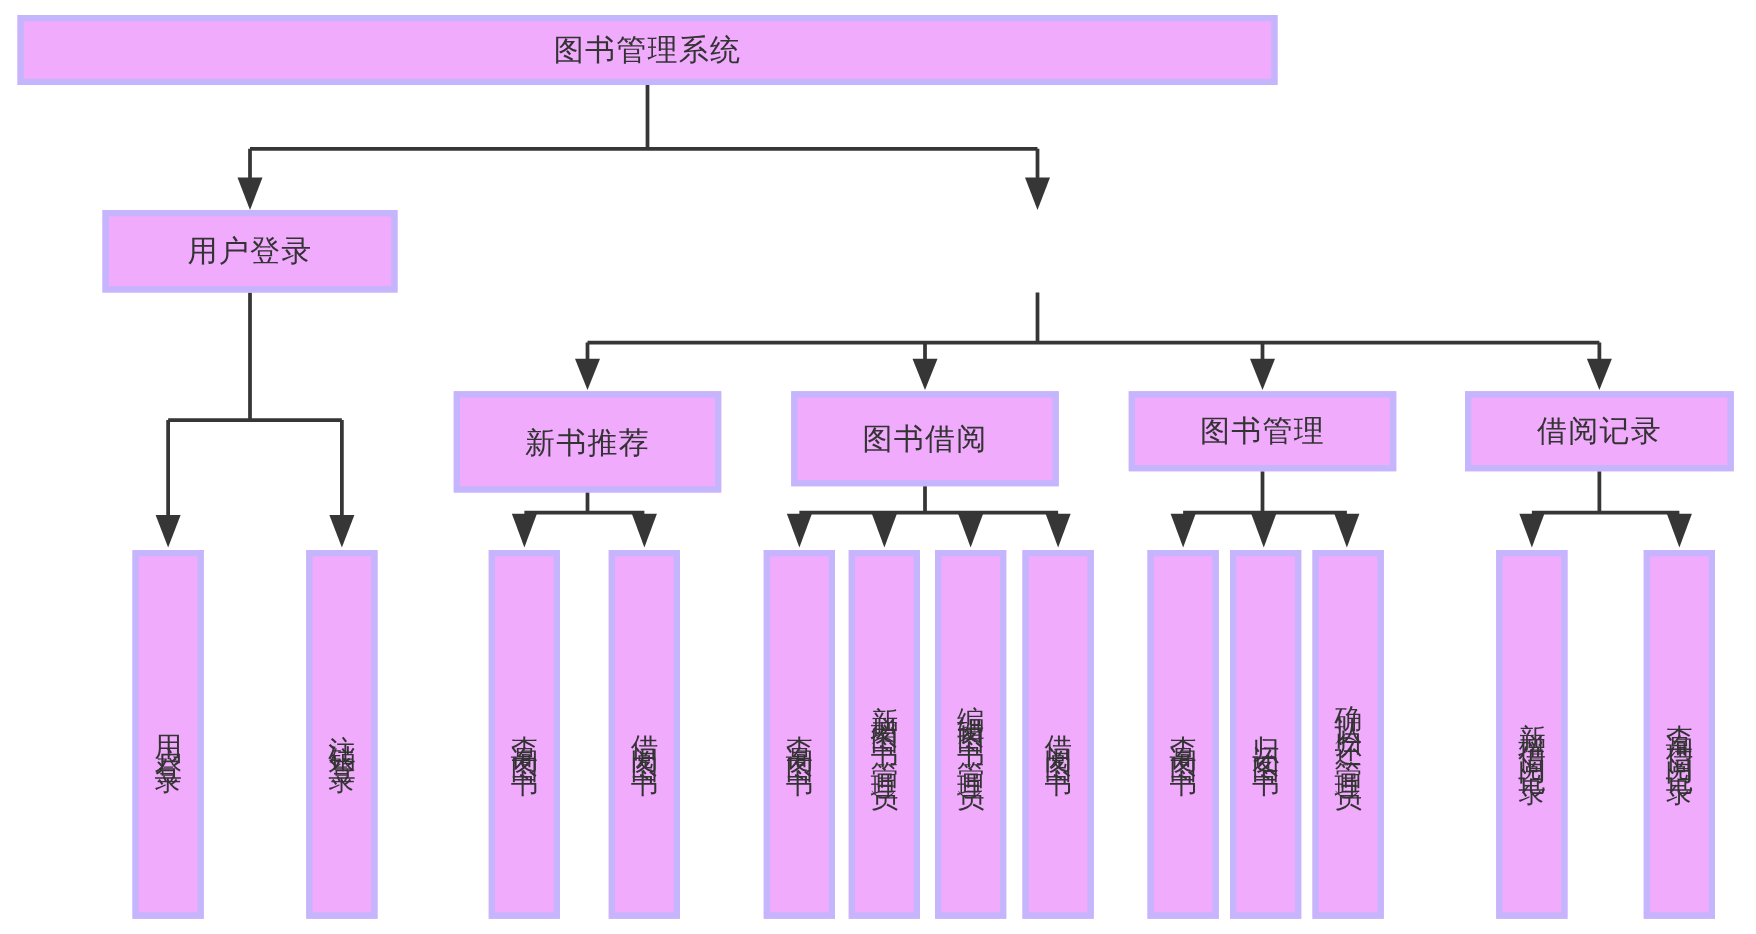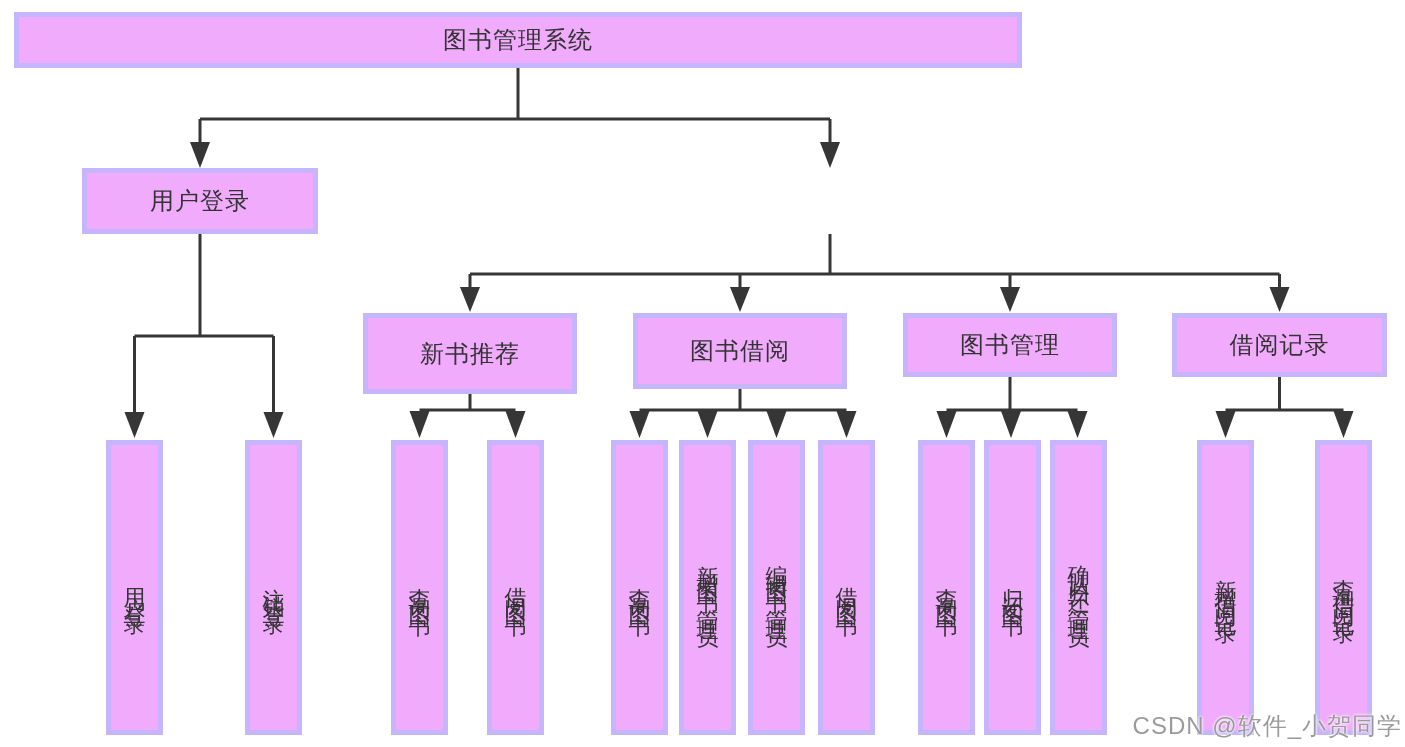--- a/index.html
+++ b/index.html
@@ -143,15 +143,14 @@
     <span class="vlbl">确认归还（管理员）</span>
   </div>
 
   <div class="box v" style="left:1197px;top:440px;width:57px;height:295px">
     <span class="vlbl">新增借阅记录</span>
   </div>
   <div class="box v" style="left:1315px;top:440px;width:57px;height:295px">
     <span class="vlbl">查询借阅记录</span>
   </div>
 
-  <div class="watermark">CSDN @软件_小贺同学</div>
 
 </div>
 
 </body></html>

